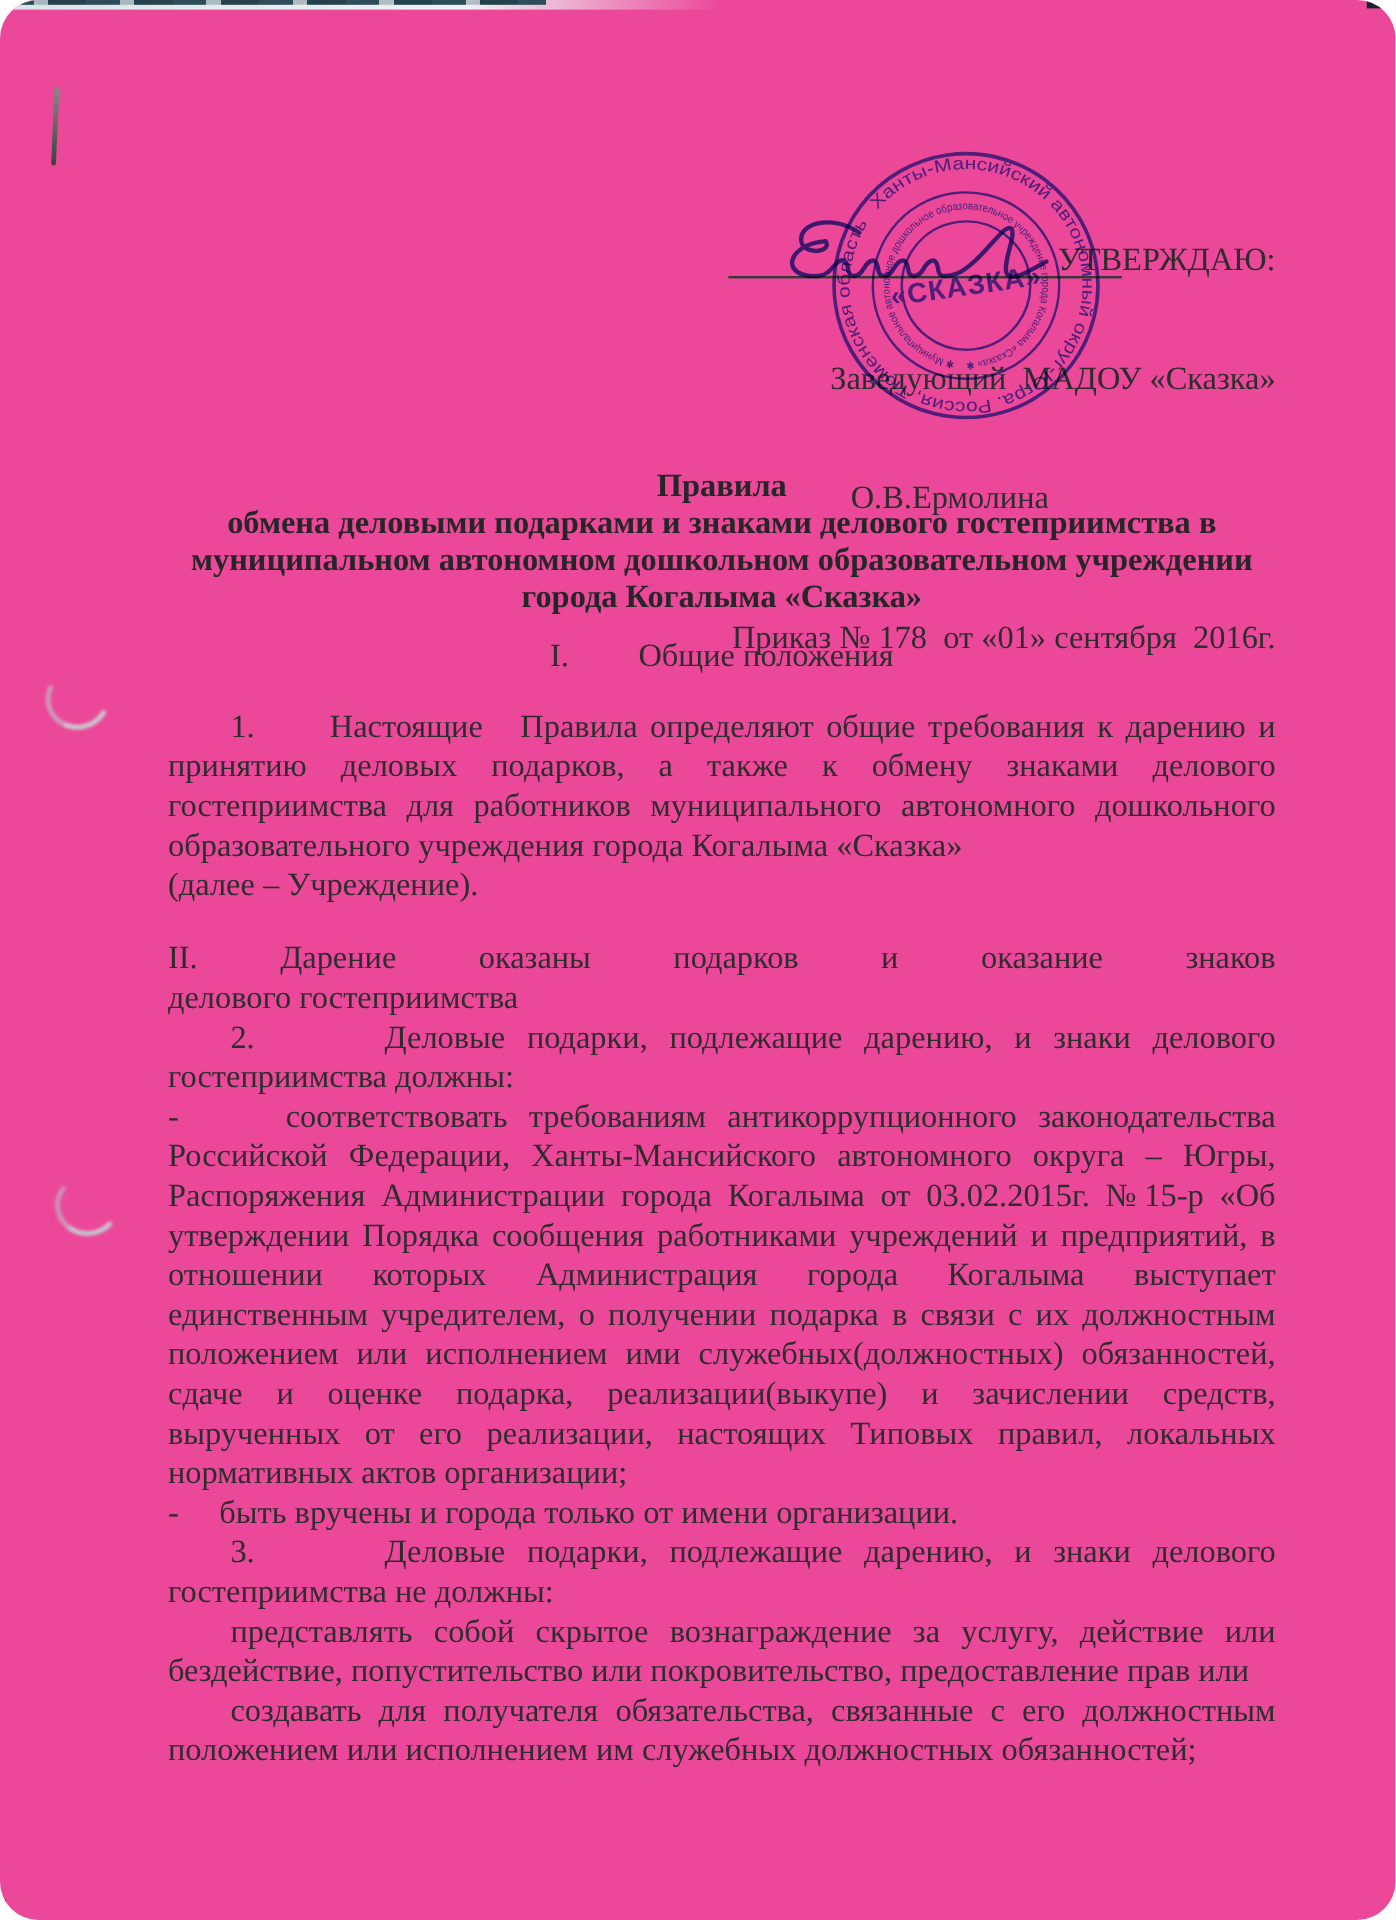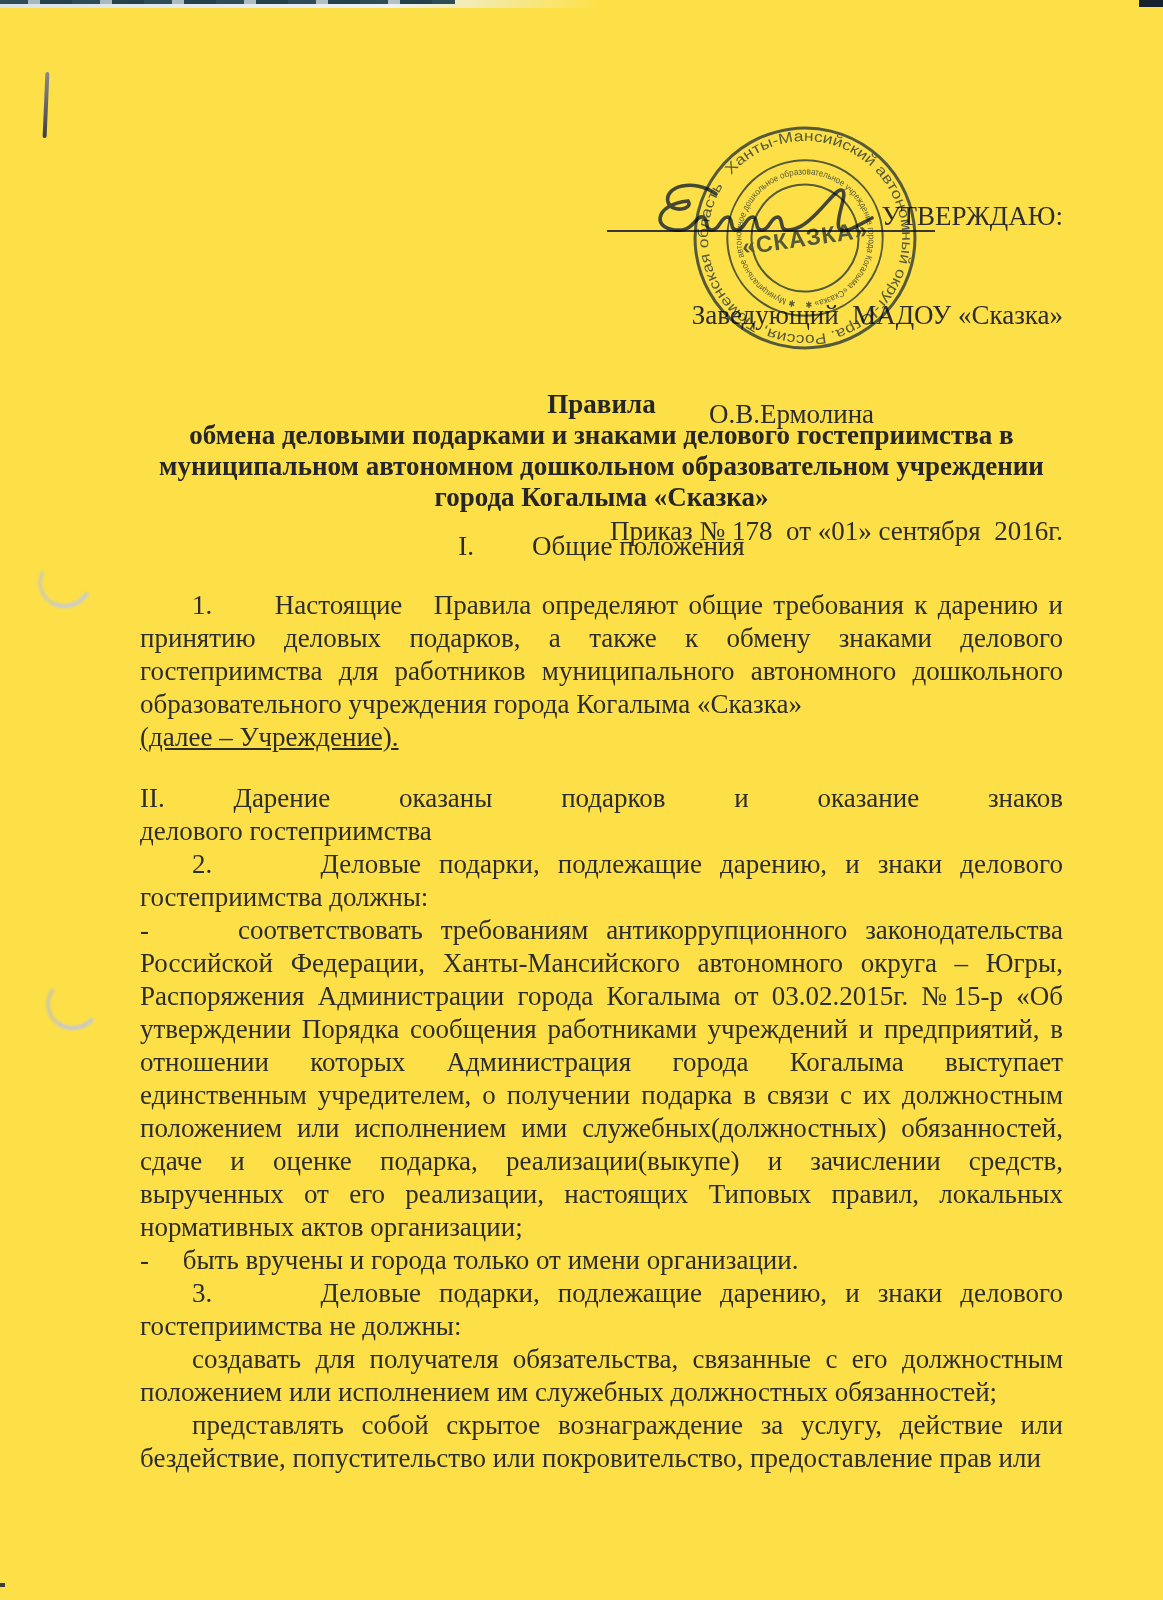--- a/index.html
+++ b/index.html
@@ -1,20 +1,21 @@
 <!DOCTYPE html>
 <html lang="ru"><head>
 <meta charset="utf-8">
 <style>
   html,body { margin:0; padding:0; background:#ffffff; }
   .page {
     position:relative; width:1163px; height:1600px;
-    background:#fde047; overflow:hidden;
+    background:#ec4899; overflow:hidden;
     font-family:"Liberation Serif", serif;
     color:#2d2d2f;
+    border-radius:32px;
   }
   
   .top-tint { position:absolute; top:0; left:0; width:600px; height:8px;
     background:linear-gradient(90deg,#d9e4e8,#edf2f4 65%, rgba(255,255,255,0)); }
   .top-line { position:absolute; top:0; left:0; width:455px; height:4px;
     background:repeating-linear-gradient(90deg,#2f4d58 0 28px, rgba(47,77,88,.30) 28px 40px, #24414c 40px 72px); }
   .corner-mark { position:absolute; top:0; right:0; width:24px; height:7px; background:#16222e; }
   .pen-mark { position:absolute; left:44px; top:72px; width:4px; height:66px;
     background:linear-gradient(#8a8a8a,#3f3f3f); border-radius:2px; transform:rotate(2.5deg); }
   .punch { position:absolute; width:46px; height:44px; border-radius:50%;
@@ -37,21 +38,21 @@
   .signature { position:absolute; left:642px; top:178px; width:312px; height:72px;
     mix-blend-mode:multiply; }
 
   
   .flow { position:absolute; left:140px; top:389px; width:923px; font-size:27px; }
   .doc-title { text-align:center; font-weight:bold; line-height:31px; color:#262628; }
   .h1 { margin-top:16px; display:flex; justify-content:center; gap:58px; line-height:34px; }
   .para { white-space:pre-wrap; text-align:justify; line-height:33px; }
   .indent { text-indent:52px; }
   .p1 { margin-top:26px; }
-  .note { line-height:33px;text-decoration:underline; }
+  .note { line-height:33px; }
   .h2 { margin-top:28px; line-height:33px; }
   .spread { text-align:justify; text-align-last:justify; white-space:normal; }
   .p2 { }
 </style>
 </head>
 <body>
 
 <div class="page">
 
   <div class="top-tint"></div>
@@ -118,17 +119,17 @@
 
     <div class="h2">
       <div class="spread">II. Дарение оказаны подарков и оказание знаков</div>
       <div>делового гостеприимства</div>
     </div>
 
     <div class="para indent p2">2.      Деловые подарки, подлежащие дарению, и знаки делового гостеприимства должны:</div>
     <div class="para">-     соответствовать требованиям антикоррупционного законодательства Российской Федерации, Ханты-Мансийского автономного округа – Югры, Распоряжения Администрации города Когалыма от 03.02.2015г. №15-р «Об утверждении Порядка сообщения работниками учреждений и предприятий, в отношении которых Администрация города Когалыма выступает единственным учредителем, о получении подарка в связи с их должностным положением или исполнением ими служебных(должностных) обязанностей, сдаче и оценке подарка, реализации(выкупе) и зачислении средств, вырученных от его реализации, настоящих Типовых правил, локальных нормативных актов организации;</div>
     <div class="para">-     быть вручены и города только от имени организации.</div>
     <div class="para indent">3.      Деловые подарки, подлежащие дарению, и знаки делового гостеприимства не должны:</div>
+    <div class="para indent">представлять собой скрытое вознаграждение за услугу, действие или бездействие, попустительство или покровительство, предоставление прав или</div>
     <div class="para indent">создавать для получателя обязательства, связанные с его должностным положением или исполнением им служебных должностных обязанностей;</div>
-    <div class="para indent">представлять собой скрытое вознаграждение за услугу, действие или бездействие, попустительство или покровительство, предоставление прав или</div>
 
   </div>
 </div>
 
 </body></html>

